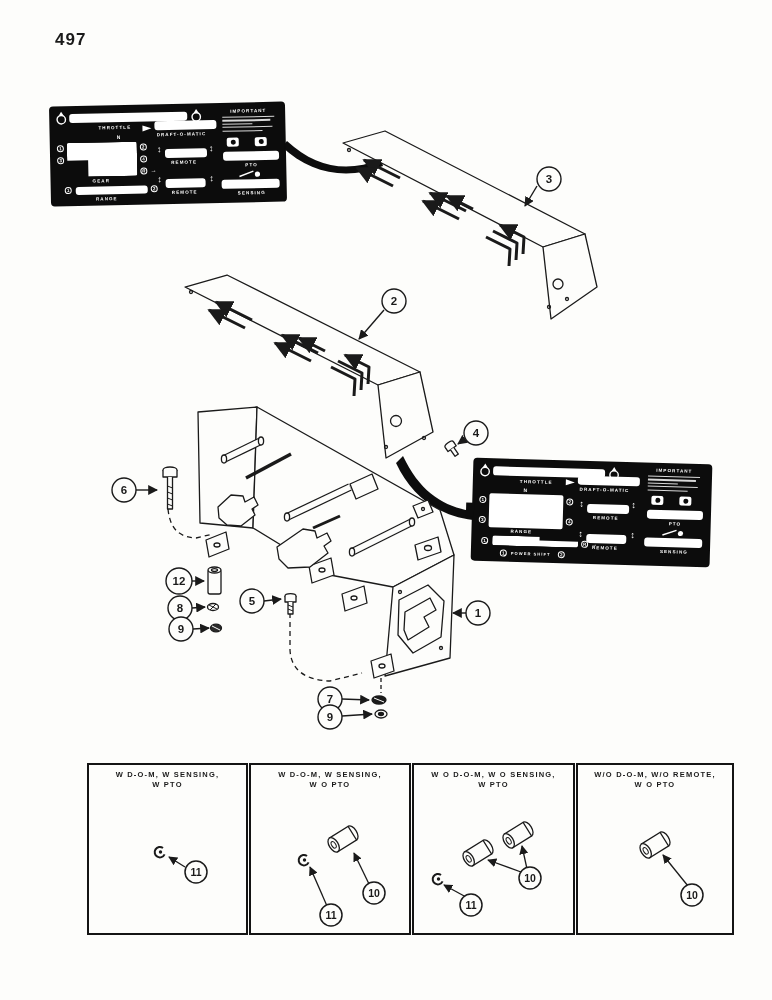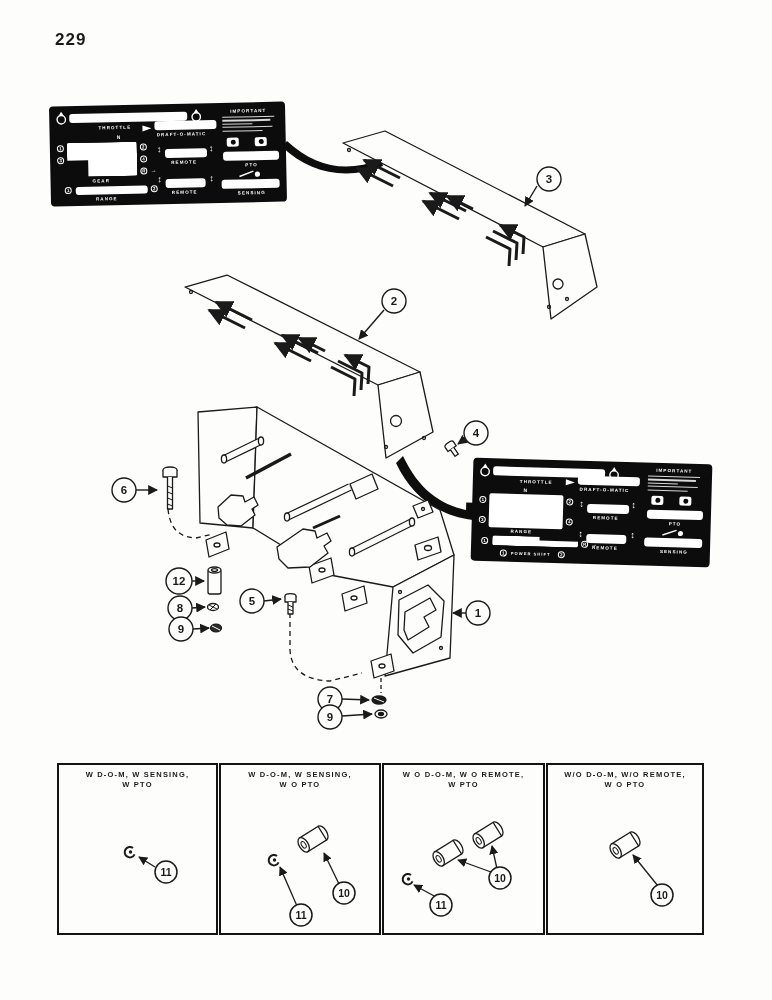--- a/index.html
+++ b/index.html
@@ -15,33 +15,33 @@
   .dcir{width:7px;height:7px;border:1px solid #fff;border-radius:50%;color:#fff;font-size:4.5px;
         display:flex;align-items:center;justify-content:center;font-weight:bold;}
   .fineline{background:#d9d9d9;height:1.3px;}
   .knob{width:12px;height:9px;background:#fff;border-radius:2px;}
   .knob:after{content:"";position:absolute;left:3.5px;top:1.5px;width:5px;height:5px;background:#0c0c0c;border-radius:50%;}
   .handicon{width:0;height:0;border-top:3px solid transparent;border-bottom:3px solid transparent;border-left:9px solid #fff;}
   .updn{color:#fff;font-size:9px;font-weight:bold;line-height:9px;}
   .tab2{position:absolute;left:-7px;top:44px;width:8px;height:14px;background:#0c0c0c;}
 
   
-  .vbox{position:absolute;top:763px;height:168px;border:2.5px solid #141414;background:#fdfdfb;}
+  .vbox{position:absolute;top:763px;height:168px;border:2.5px solid #141414;background:#fdfdfb;margin-left:30px;}
   .vlabel{position:absolute;top:5px;left:0;right:0;text-align:center;font-size:7.5px;font-weight:bold;
           letter-spacing:1.2px;line-height:10px;}
   .vsvg{position:absolute;left:0;top:28px;}
 
   svg text.cnum{font-family:"Liberation Sans",sans-serif;font-weight:bold;fill:#1a1a1a;text-anchor:middle;}
 </style>
 </head>
 <body>
 
 <div class="page">
 
-  <div class="pageno">229</div>
+  <div class="pageno">497</div>
 
   <svg width="772" height="1000" style="position:absolute;left:0;top:0" viewBox="0 0 772 1000">
     <defs>
       <marker id="arr" viewBox="0 0 10 10" refX="9" refY="5" markerWidth="7" markerHeight="7" orient="auto">
         <path d="M0,0 L10,5 L0,10 Z" fill="#1a1a1a"></path>
       </marker>
       <marker id="arrS" viewBox="0 0 10 10" refX="9" refY="5" markerWidth="6" markerHeight="6" orient="auto-start-reverse">
         <path d="M0,0 L10,5 L0,10 Z" fill="#1a1a1a"></path>
       </marker>
     </defs>
@@ -366,21 +366,21 @@
       <circle cx="123" cy="100" r="11" fill="#fdfdfb" stroke="#1a1a1a" stroke-width="1.5"></circle>
       <text class="cnum" x="123" y="104" font-size="10.5">10</text>
       <path d="M76,113 L59,74" stroke="#1a1a1a" stroke-width="1.3" marker-end="url(#arr)"></path>
       <circle cx="80" cy="122" r="11" fill="#fdfdfb" stroke="#1a1a1a" stroke-width="1.5"></circle>
       <text class="cnum" x="80" y="126" font-size="10.5">11</text>
     </svg>
   </div>
 
   <div class="vbox" style="left:382px;width:159px">
     <div class="vlabel">
-      <div>W O D-O-M, W O REMOTE,</div>
+      <div>W O D-O-M, W O SENSING,</div>
         <div>W PTO</div>
     </div>
     <svg class="vsvg" width="159" height="138" viewBox="0 0 159 138">
       <g transform="translate(64,60) rotate(-32)">
         <rect x="-11" y="-8" width="22" height="16" fill="#fdfdfb" stroke="#1a1a1a" stroke-width="1.3"></rect>
         <ellipse cx="-11" cy="0" rx="4.5" ry="8" fill="#fdfdfb" stroke="#1a1a1a" stroke-width="1.3"></ellipse>
         <ellipse cx="-11" cy="0" rx="2" ry="3.6" fill="none" stroke="#1a1a1a" stroke-width="1"></ellipse>
         <path d="M11,-8 A4.5,8 0 0 1 11,8" fill="none" stroke="#1a1a1a" stroke-width="1.3"></path>
       </g>
       <g transform="translate(104,42) rotate(-32)">

